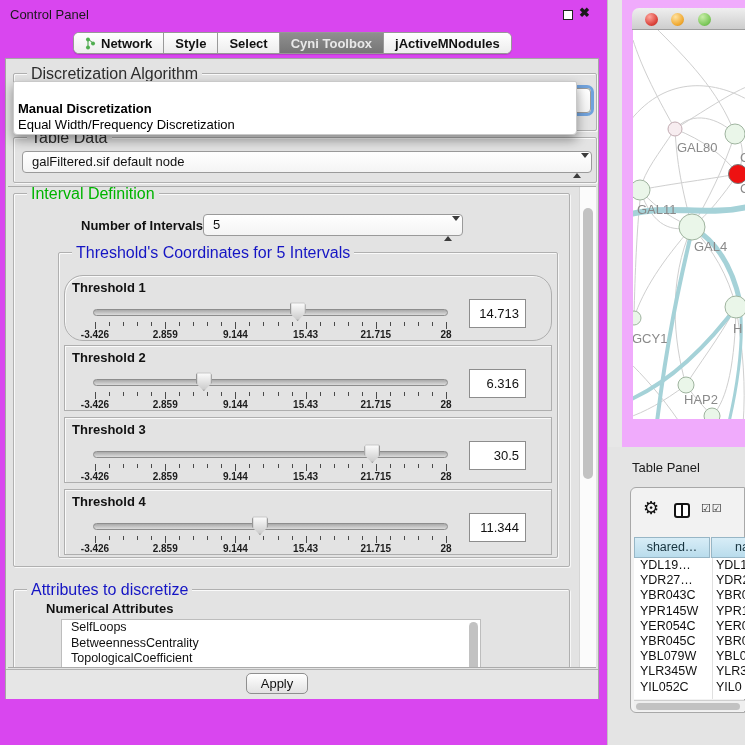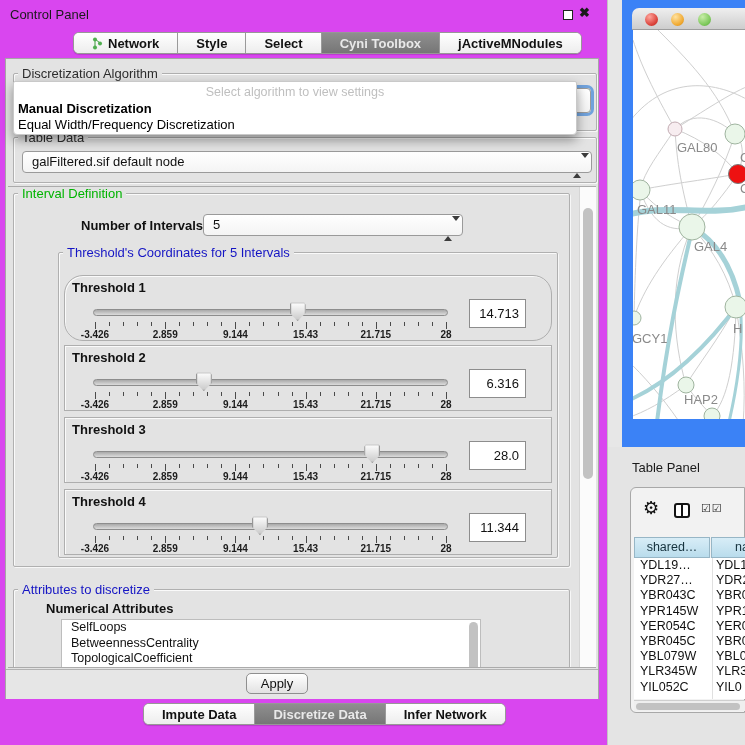--- a/index.html
+++ b/index.html
@@ -9,32 +9,32 @@
 
   
   .cpanel { position:absolute; left:0; top:0; width:608px; height:745px; background:#d946ef; border-right:1px solid #c3c3c3; }
   .titlebar { position:absolute; left:0; top:0; width:100%; height:30px; }
   .titlebar .title { position:absolute; left:10px; top:7px; font-size:13px; color:#1a1a1a; }
   .float-ic { position:absolute; left:563px; top:10px; width:10px; height:10px; border:1.6px solid #222; background:#fff; }
   .close-ic { position:absolute; left:579px; top:5px; font-size:13px; font-weight:bold; color:#1a1a1a; }
 
   
   .segbar { position:absolute; display:flex; height:22px; border:1px solid #979797; border-radius:6px; overflow:hidden; background:#fff; box-shadow:0 1px 1px rgba(0,0,0,.15); }
-  .seg { display:flex; align-items:center; justify-content:center; padding:0 18px; font-size:13px; font-weight:bold; color:#111;
+  .seg { display:flex; align-items:center; justify-content:center; padding:0 11px; font-size:13px; font-weight:bold; color:#111;
     background:linear-gradient(#ffffff,#ededed); border-right:1px solid #9a9a9a; white-space:nowrap; }
   .seg:last-child { border-right:none; }
   .seg.selected { background:linear-gradient(#8f8f8f,#767676); color:#e9e9e9; }
   .seg .nicon { margin-right:5px; display:inline-block; width:11px; height:13px; }
 
   
   .content { position:absolute; left:5px; top:58px; width:594px; height:641px; background:#e3e3e3; border:1px solid #a6a6a6; }
 
   
   .group { position:absolute; border:1px solid #b0b0b0; border-radius:2px; box-shadow:inset 1px 1px 0 rgba(255,255,255,.8), 1px 1px 0 rgba(255,255,255,.7); }
-  .gtitle { position:absolute; top:-8px; left:4px; background:#e3e3e3; padding:0 4px; font-size:13px; line-height:15px; white-space:nowrap; }
+  .gtitle { position:absolute; top:-8px; left:13px; background:#e3e3e3; padding:0 4px; font-size:16px; line-height:15px; white-space:nowrap; }
   .gtitle.dark  { color:#2d2d2d; }
   .gtitle.green { color:#00b400; }
   .gtitle.blue  { color:#1515c4; }
 
   
   .combo { position:absolute; height:22px; background:linear-gradient(#ffffff,#f4f4f4); border:1px solid #9a9a9a; border-radius:4px; line-height:20px; padding-left:9px; color:#111; }
   .combo .stepper { position:absolute; right:9px; top:4px; width:9px; }
   .combo .arr-up { width:0; height:0; border-left:4px solid transparent; border-right:4px solid transparent; border-bottom:5px solid #3c3c3c; margin-bottom:2px; }
   .combo .arr-dn { width:0; height:0; border-left:4px solid transparent; border-right:4px solid transparent; border-top:5px solid #3c3c3c; }
   .focusring { box-shadow:0 0 0 3px rgba(92,151,219,.85); }
@@ -65,21 +65,21 @@
   
   .attr-label { position:absolute; left:32px; top:11px; font-weight:bold; font-size:13px; }
   .listbox { position:absolute; left:47px; top:29px; width:420px; height:71px; background:#fff; border:1px solid #bdbdbd; overflow:hidden; }
   .listitem { padding:1px 0 1px 9px; font-size:12.5px; line-height:13.5px; }
 
   
   .applyrow { position:absolute; left:0px; top:610px; width:592px; height:30px; background:#e6e6e6; border-top:1px solid #b2b2b2; }
   .aqua-btn { position:absolute; left:240px; top:3px; width:62px; height:21px; border:1px solid #8f8f8f; border-radius:5px; background:linear-gradient(#ffffff,#e2e2e2); font-family:"Liberation Sans",sans-serif; font-size:13px; color:#111; }
 
   
-  .blueframe { position:absolute; left:622px; top:0; width:123px; height:575px; background:#3b82f6; }
+  .blueframe { position:absolute; left:622px; top:0; width:123px; height:575px; background:#f0abfc; }
   .macwin { position:absolute; left:10px; top:8px; width:113px; height:411px; }
   .mactitle { position:absolute; left:0; top:0; width:113px; height:22px; background:linear-gradient(#efefef,#cdcdcd); border-radius:7px 0 0 0; border-bottom:1px solid #9d9d9d; }
   .light { position:absolute; top:5px; width:13px; height:13px; border-radius:50%; }
   .light.red    { left:13px;  background:radial-gradient(circle at 35% 30%, #ffa49c, #da423a 65%, #b32a22); }
   .light.yellow { left:39px;  background:radial-gradient(circle at 35% 30%, #ffe2a0, #f0a931 65%, #c67f12); }
   .light.green  { left:66px;  background:radial-gradient(circle at 35% 30%, #c8eda8, #7cc85a 65%, #519b34); }
   .maccanvas { position:absolute; left:1px; top:22px; width:112px; height:389px; background:#ffffff; overflow:hidden; }
 
   .tablepanel-area { position:absolute; left:608px; top:447px; width:137px; height:298px; background:#e4e4e4; }
   .tp-title { position:absolute; left:24px; top:13px; font-size:13px; color:#1a1a1a; }
@@ -267,21 +267,21 @@
                 <div class="tick minor" style="left: 296.76px;"></div>
                 <div class="tick major" style="left: 310.8px;"></div>
                 <div class="ticklabel" style="left: 287.8px;">21.715</div>
                 <div class="tick minor" style="left: 324.84px;"></div>
                 <div class="tick minor" style="left: 338.88px;"></div>
                 <div class="tick minor" style="left: 352.92px;"></div>
                 <div class="tick minor" style="left: 366.96px;"></div>
                 <div class="tick major" style="left: 381px;"></div>
                 <div class="ticklabel" style="left: 358px;">28</div>
                 <div class="handle" style="left: 299.284px;"></div>
-                <div class="valuebox">28.0</div>
+                <div class="valuebox">30.5</div>
               </div>
               <div class="thrbox" style="top: 236px;">
                 <div class="thrlabel">Threshold 4</div>
                 <div class="track"></div>
                 <div class="tick major" style="left: 30px;"></div>
                 <div class="ticklabel" style="left: 7px;">-3.426</div>
                 <div class="tick minor" style="left: 44.04px;"></div>
                 <div class="tick minor" style="left: 58.08px;"></div>
                 <div class="tick minor" style="left: 72.12px;"></div>
                 <div class="tick minor" style="left: 86.16px;"></div>
@@ -331,31 +331,20 @@
         <div class="vsb">
           <div class="vthumb" style="top:21px; height:271px;"></div>
         </div>
       </div>
 
       <div class="applyrow">
         <button class="aqua-btn">Apply</button>
       </div>
     </div>
 
-    <div class="segbar" id="bottomTabs" style="left:143px; top:703px;">
-        <div class="seg">
-          <span>Impute Data</span>
-        </div>
-        <div class="seg selected">
-          <span>Discretize Data</span>
-        </div>
-        <div class="seg">
-          <span>Infer Network</span>
-        </div>
-      </div>
   </div>
 
   <div class="blueframe">
     <div class="macwin">
       <div class="mactitle">
         <span class="light red"></span>
         <span class="light yellow"></span>
         <span class="light green"></span>
       </div>
       <div class="maccanvas">
@@ -458,18 +447,17 @@
             <span class="tc2">YIL0</span>
           </div>
         </div>
       <div class="hsb">
         <div class="hthumb"></div>
       </div>
     </div>
   </div>
 
   <div class="popup">
-    <div class="popup-hint">Select algorithm to view settings</div>
     <div class="popup-item bold" style="top:19px;">Manual Discretization</div>
     <div class="popup-item" style="top:35px;">Equal Width/Frequency Discretization</div>
   </div>
 
 </div>
 
 </body></html>

